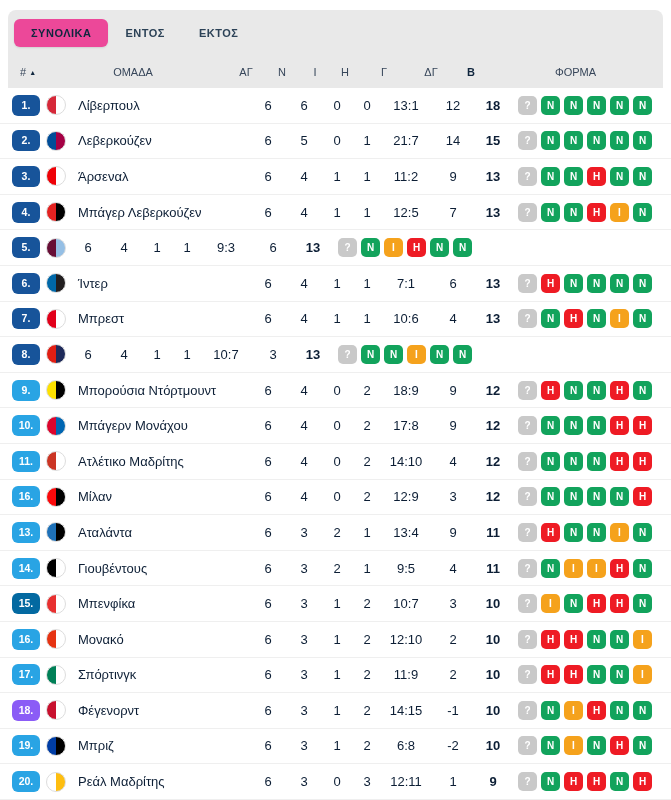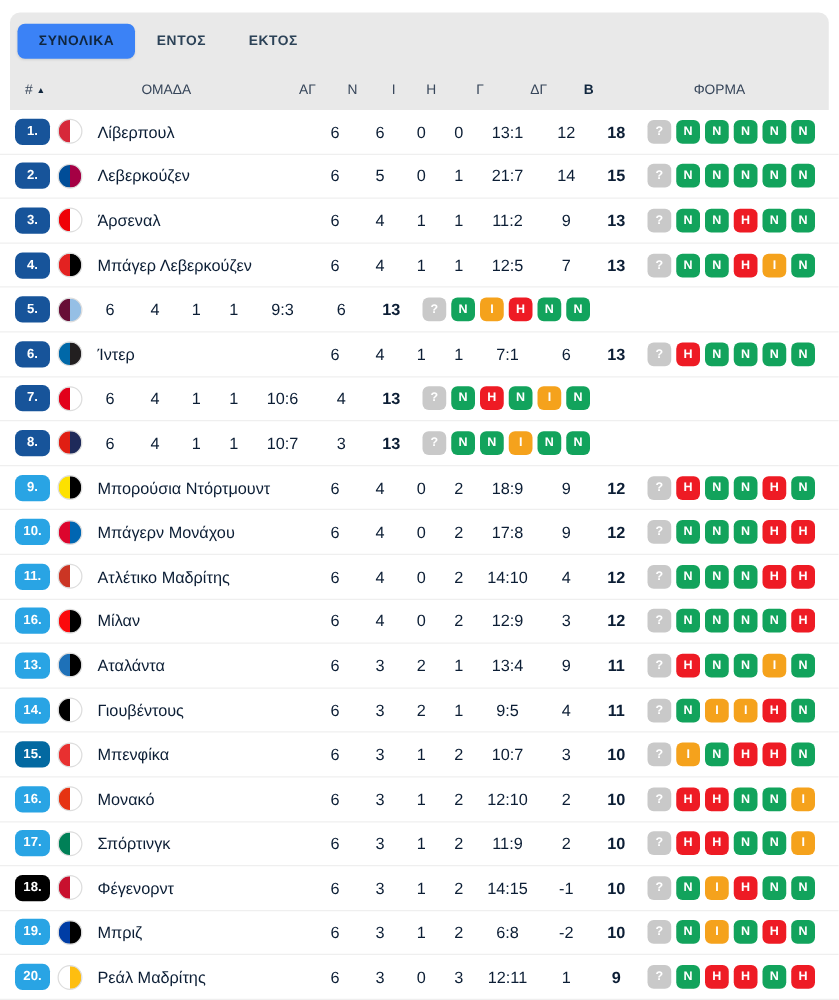--- a/index.html
+++ b/index.html
@@ -1,20 +1,20 @@
 <!DOCTYPE html>
 <html><head>
 <meta charset="utf-8">
 <style>
   html,body{margin:0;padding:0;background:#fff;}
   body{width:671px;height:800px;overflow:hidden;font-family:"Liberation Sans",sans-serif;-webkit-font-smoothing:antialiased;}
   .card{margin:10px 8px 0 8px;background:#e9e9e9;border-radius:8px 8px 0 0;}
   .tabs{display:flex;align-items:center;height:46px;padding:0 6px;}
   .tab{padding:8px 17px;font-size:11px;font-weight:700;letter-spacing:.5px;color:#2c4257;cursor:pointer;white-space:nowrap;}
-  .tab.active{background:#3b82f6;border-radius:6px;color:#10263e;box-shadow:0 1px 2px rgba(0,0,0,.10);}
+  .tab.active{background:#ec4899;border-radius:6px;color:#10263e;box-shadow:0 1px 2px rgba(0,0,0,.10);}
   .hdr{display:flex;align-items:center;height:32px;font-size:11px;font-weight:400;color:#37465a;}
   .hdr .hc{text-align:center;box-sizing:border-box;}
   .hc-rank{width:30px;padding-left:12px;text-align:left;display:flex;align-items:center;gap:3px;}
   .sort-arrow{font-size:7px;color:#10263e;line-height:1;}
   .hc-team{width:190px;text-align:left;}
   .hc-played{width:36px;}.hc-wins{width:36px;}.hc-draws{width:30px;}.hc-losses{width:30px;}
   .hc-goals{width:48px;}.hc-gd{width:46px;}.hc-points{width:34px;font-weight:700;color:#10263e;}
   .hc-form{flex:1;text-align:center;}
   .tbody{background:#fff;}
   .row{display:flex;align-items:center;height:34.6px;border-bottom:1px solid #efefef;cursor:pointer;}
@@ -199,20 +199,21 @@
         <span class="fbox" style="background: rgb(18, 163, 92);">N</span>
       </div>
   </div>
     <div class="row">
     <div class="c-rank">
       <span class="badge" style="background: rgb(23, 84, 154);">7.</span>
     </div>
     <div class="c-logo">
       <span class="logo" style="background: linear-gradient(90deg, rgb(226, 0, 26) 50%, rgb(255, 255, 255) 50%);"></span>
     </div>
+    <div class="c-team">Μπρεστ</div>
     <div class="num c-played">6</div>
     <div class="num c-wins">4</div>
     <div class="num c-draws">1</div>
     <div class="num c-losses">1</div>
     <div class="num c-goals">10:6</div>
     <div class="num c-gd">4</div>
     <div class="num c-points">13</div>
     <div class="c-form">
         <span class="fbox" style="background: rgb(201, 201, 201);">?</span>
         <span class="fbox" style="background: rgb(18, 163, 92);">N</span>
@@ -456,21 +457,21 @@
         <span class="fbox" style="background: rgb(201, 201, 201);">?</span>
         <span class="fbox" style="background: rgb(238, 27, 36);">H</span>
         <span class="fbox" style="background: rgb(238, 27, 36);">H</span>
         <span class="fbox" style="background: rgb(18, 163, 92);">N</span>
         <span class="fbox" style="background: rgb(18, 163, 92);">N</span>
         <span class="fbox" style="background: rgb(245, 162, 28);">I</span>
       </div>
   </div>
     <div class="row">
     <div class="c-rank">
-      <span class="badge" style="background: #000000;">18.</span>
+      <span class="badge" style="background: #8b5cf6;">18.</span>
     </div>
     <div class="c-logo">
       <span class="logo" style="background: linear-gradient(90deg, rgb(200, 16, 46) 50%, rgb(255, 255, 255) 50%);"></span>
     </div>
     <div class="c-team">Φέγενορντ</div>
     <div class="num c-played">6</div>
     <div class="num c-wins">3</div>
     <div class="num c-draws">1</div>
     <div class="num c-losses">2</div>
     <div class="num c-goals">14:15</div>

